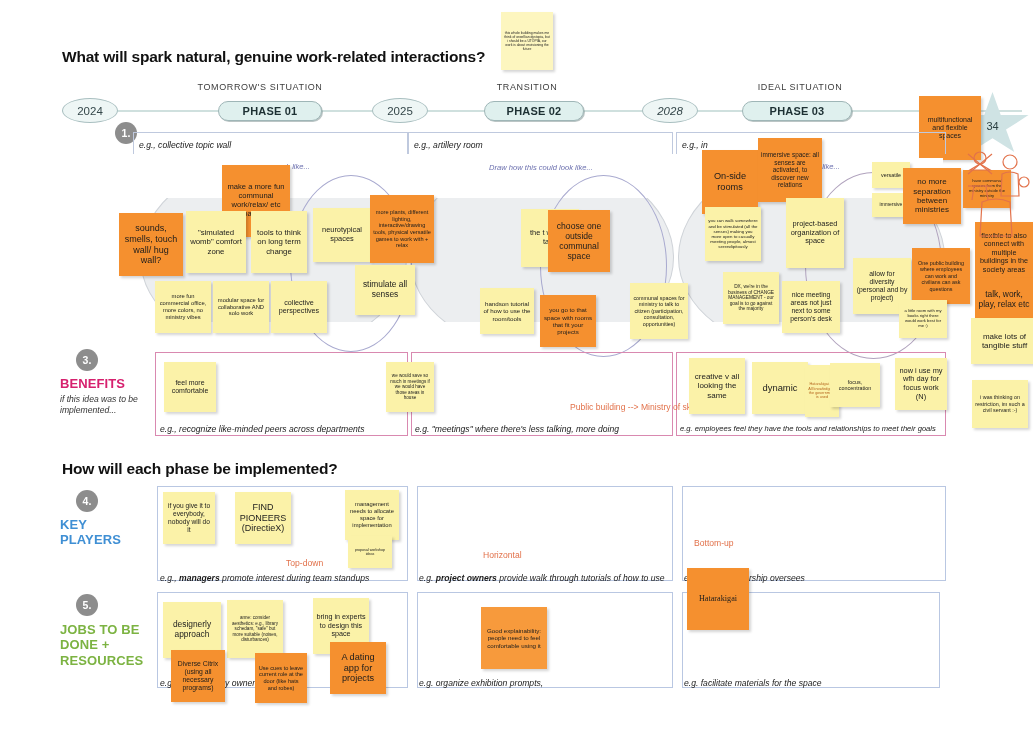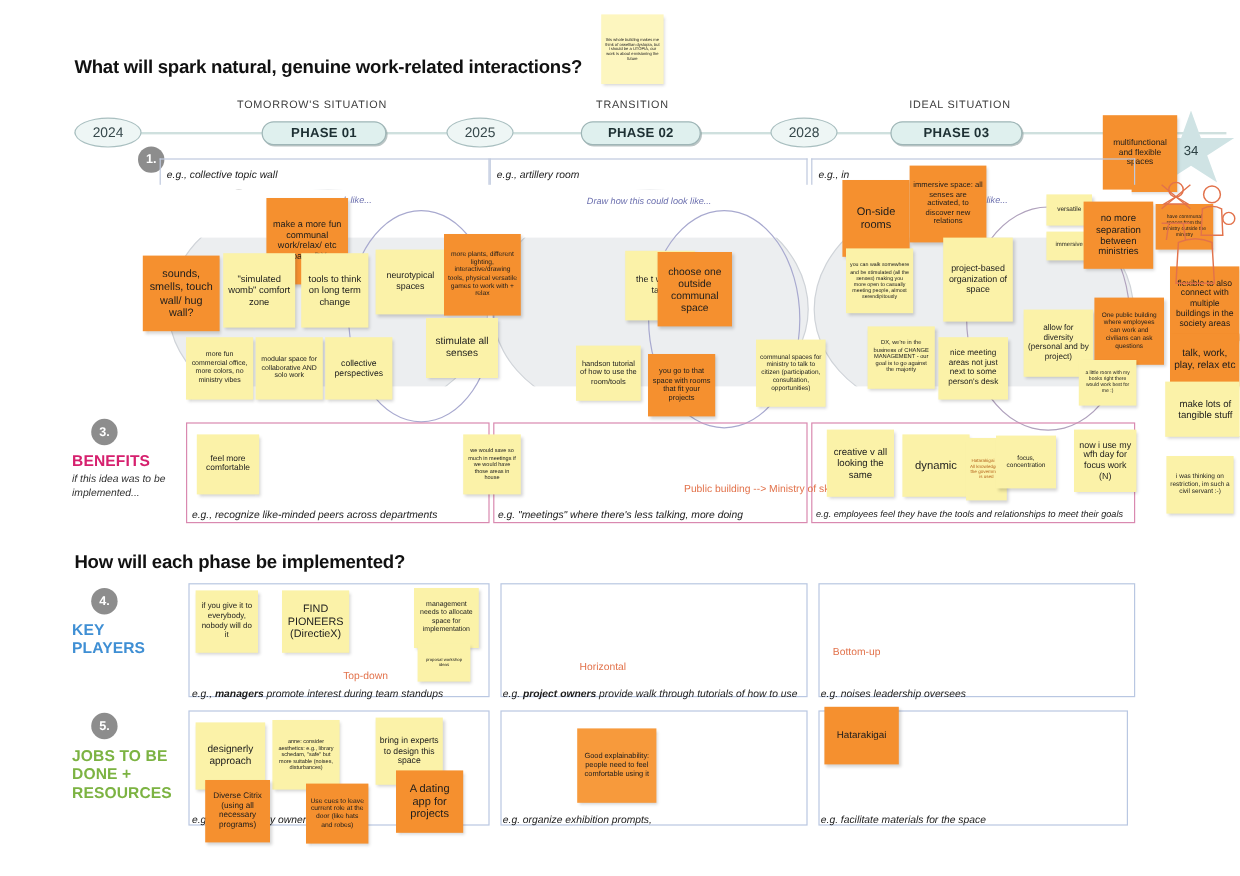--- a/index.html
+++ b/index.html
@@ -93,21 +93,21 @@
   <div class="abs q-title" style="left:62px;top:48px;">What will spark natural, genuine work-related interactions?</div>
 
   <div class="abs band-label" style="left:185px;top:82px;width:150px;">TOMORROW'S SITUATION</div>
   <div class="abs band-label" style="left:462px;top:82px;width:130px;">TRANSITION</div>
   <div class="abs band-label" style="left:725px;top:82px;width:150px;">IDEAL SITUATION</div>
 
   <div class="abs tl-line" style="left:62px;top:110px;width:960px;"></div>
 
   <div class="abs year" style="left:62px;top:98px;">2024</div>
   <div class="abs year" style="left:372px;top:98px;">2025</div>
-  <div class="abs year" style="left:642px;top:98px;">2028</div>
+  <div class="abs year" style="left:642px;top:98px;font-style:italic;">2028</div>
 
   <div class="abs phase" style="left:218px;top:101px;width:104px;">PHASE 01</div>
   <div class="abs phase" style="left:484px;top:101px;width:100px;">PHASE 02</div>
   <div class="abs phase" style="left:742px;top:101px;width:110px;">PHASE 03</div>
 
   <div class="star" style="left:955px;top:92px;width:75px;height:66px;">
     <span>34</span>
   </div>
   <div class="abs note o" style="left:919px;top:96px;width:62px;height:64px;font-size:7px;">multifunctional and flexible spaces</div>
 
@@ -241,15 +241,15 @@
   <div class="abs eg" style="left:419px;top:678px;">e.g. organize exhibition prompts,</div>
   <div class="abs eg" style="left:684px;top:678px;">e.g. facilitate materials for the space</div>
 
   <div class="abs note y" style="left:163px;top:602px;width:58px;height:56px;font-size:8.4px;">designerly approach</div>
   <div class="abs note y" style="left:227px;top:600px;width:56px;height:58px;font-size:4.6px;">anne: consider aesthetics: e.g., library schedam, "safe" but more suitable (noises, disturbances)</div>
   <div class="abs note y" style="left:313px;top:598px;width:56px;height:56px;font-size:7.2px;">bring in experts to design this space</div>
   <div class="abs note o" style="left:171px;top:650px;width:54px;height:52px;font-size:6.8px;">Diverse Citrix (using all necessary programs)</div>
   <div class="abs note o" style="left:255px;top:653px;width:52px;height:50px;font-size:5.6px;">Use cues to leave current role at the door (like hats and robes)</div>
   <div class="abs note o" style="left:330px;top:642px;width:56px;height:52px;font-size:9.2px;">A dating app for projects</div>
   <div class="abs note o2" style="left:481px;top:607px;width:66px;height:62px;font-size:6.2px;">Good explainability: people need to feel comfortable using it</div>
-  <div class="abs note o" style="left:687px;top:589px;width:62px;height:48px;font-size:8.2px;">Hatarakigai</div>
+  <div class="abs note o" style="left:687px;top:568px;width:62px;height:62px;font-size:8.2px;font-family:Liberation Serif, serif;">Hatarakigai</div>
 
 </div>
 
 </body></html>

